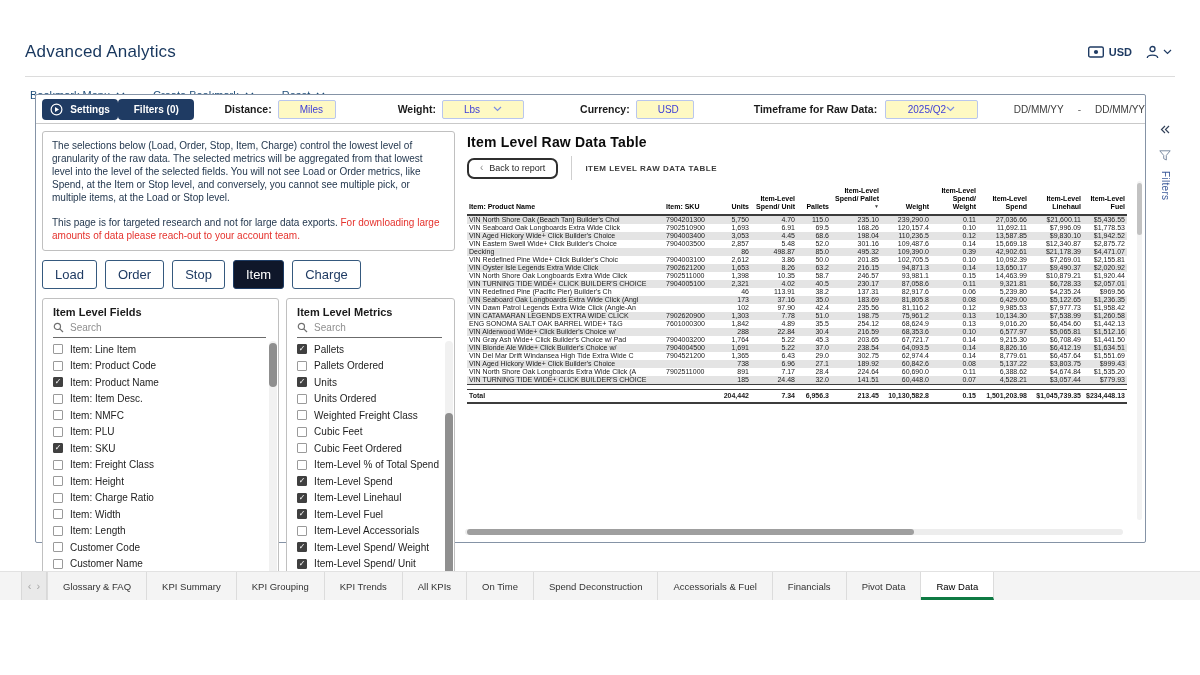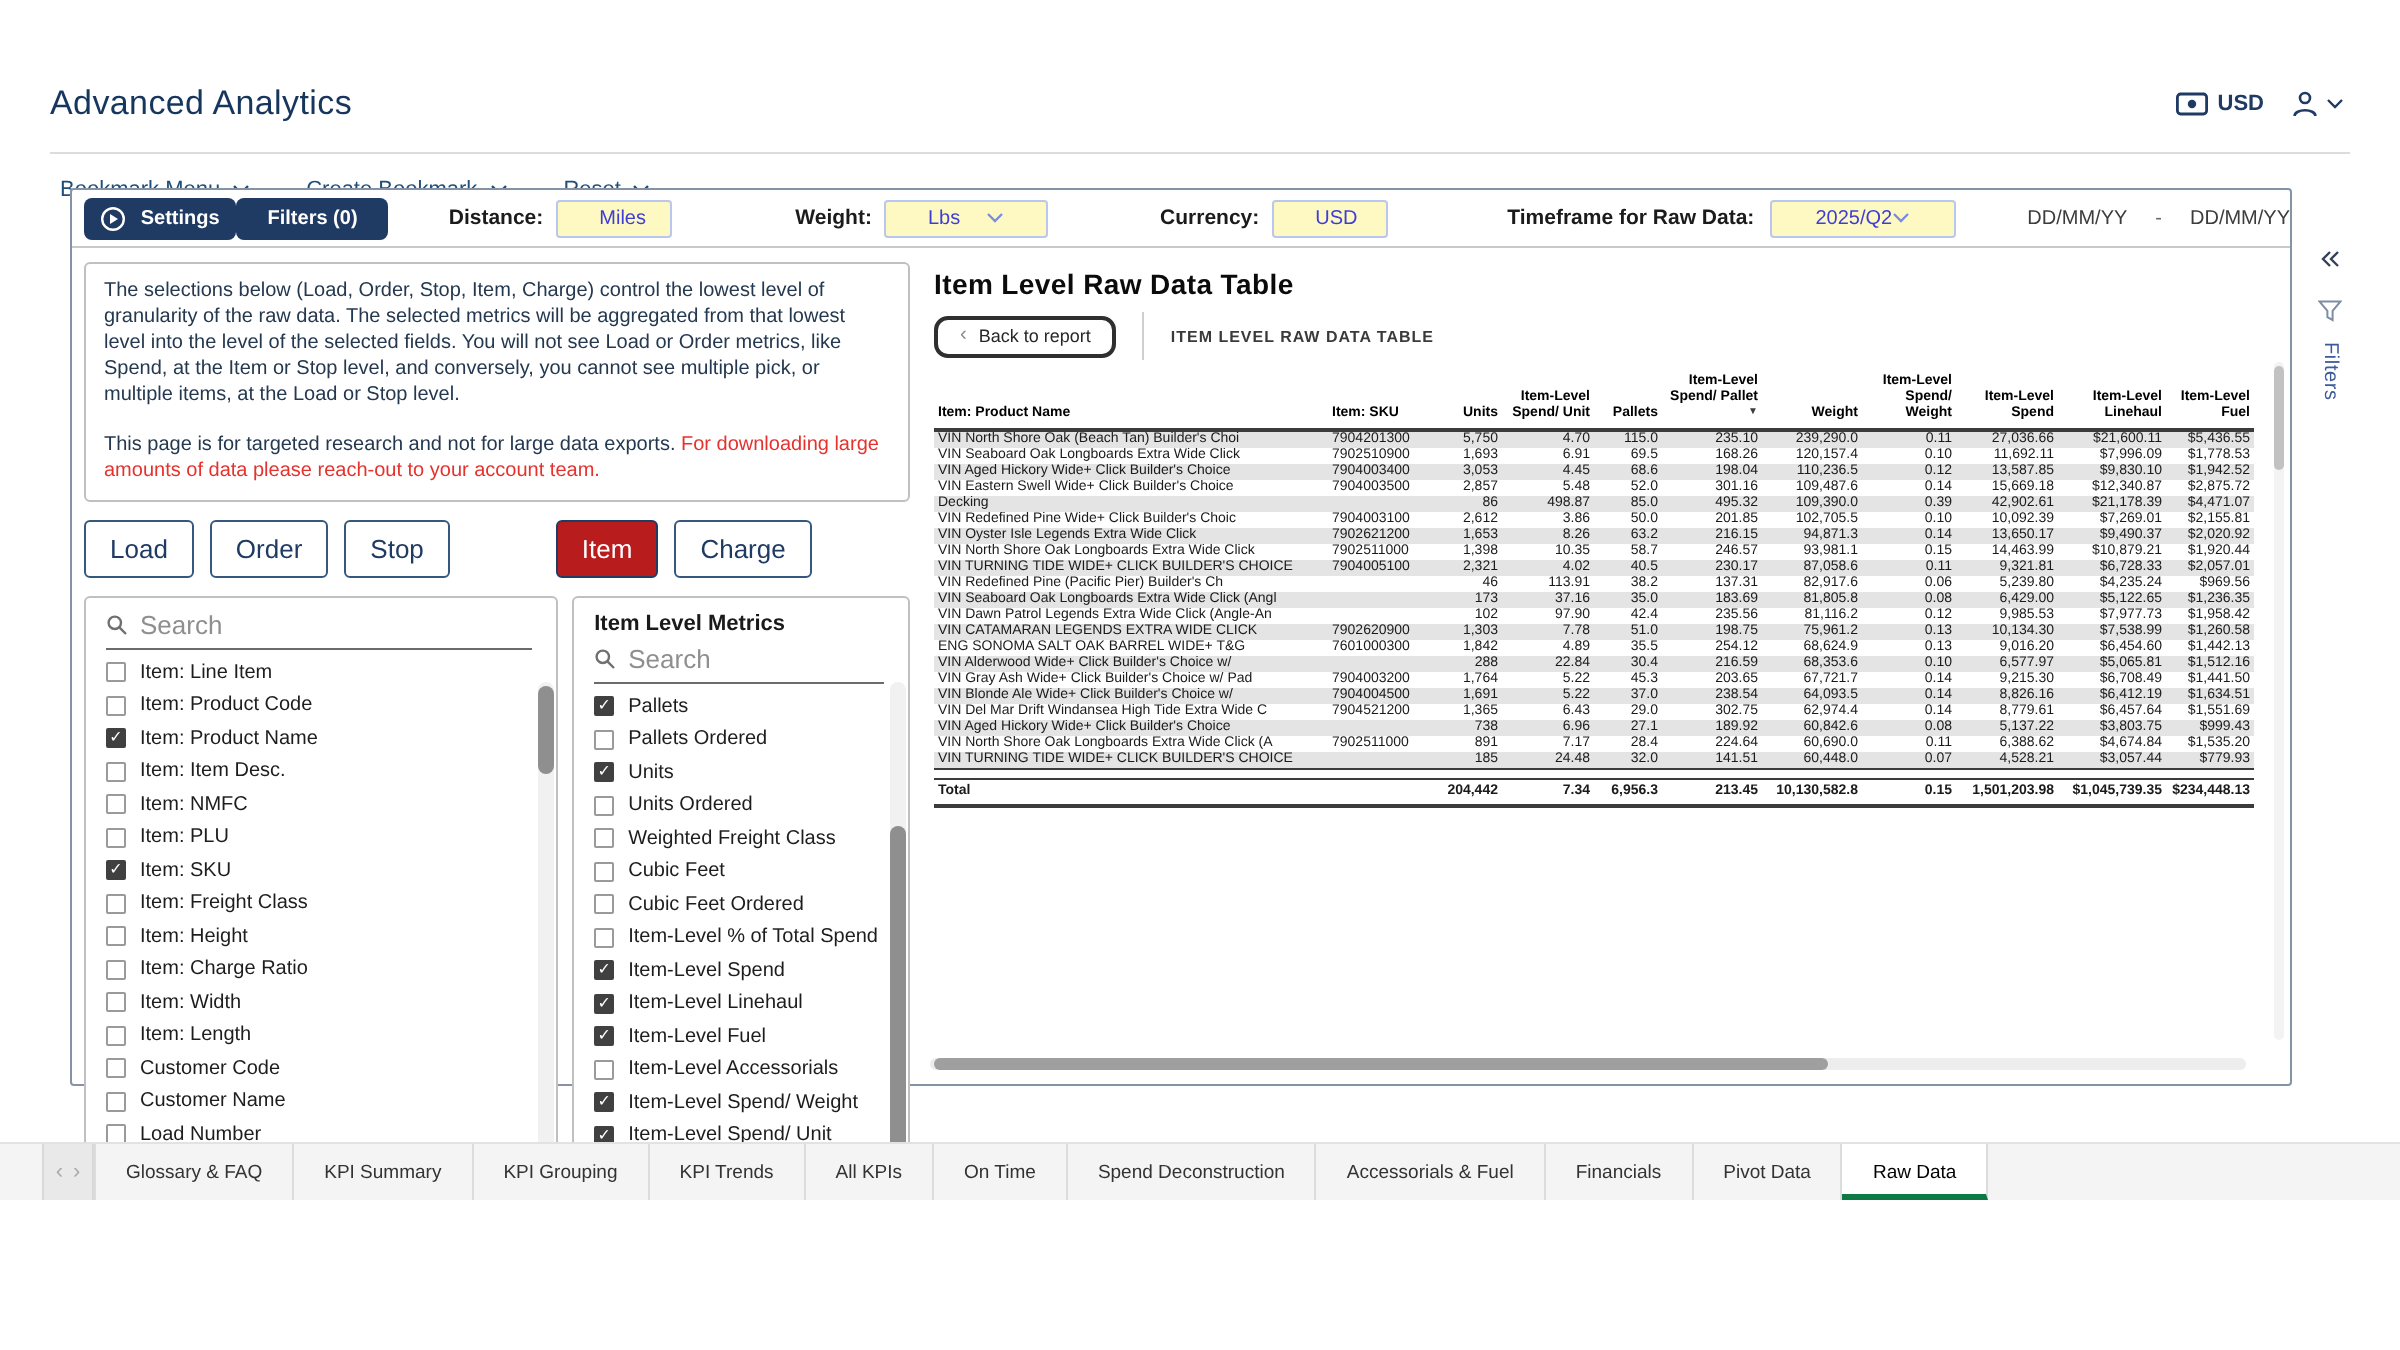--- a/index.html
+++ b/index.html
@@ -33,29 +33,29 @@
 
   .content { position:relative; display:flex; height:418px; }
   .left-col { width:425px; flex:none; padding:7px 6px 6px 6px; }
 
   .info-box { border:1px solid #c0c0c0; border-radius:3px; padding:7px 9px 8px; font-size:10px; line-height:13px; color:#24384f; }
   .info-box p + p { margin-top:12px; }
   .red { color:#e5322d; }
 
   .level-buttons { display:flex; gap:8px; margin-top:9px; }
   .level-btn { height:29px; min-width:46px; padding:0 12px; border:1px solid #35597e; border-radius:3px; background:#fff; color:#1f3b63; font-size:13px; display:flex; align-items:center; justify-content:center; cursor:pointer; }
-  .level-btn.active { background:#b91c1c; border-color:#1e3c64; color:#fff;margin-left:45px; }
+  .level-btn.active { background:#0f172a; border-color:#1e3c64; color:#fff; }
 
   .lists { display:flex; gap:7px; margin-top:9px; height:288px; }
   .list-panel { position:relative; border:1px solid #c0c0c0; border-radius:3px; padding:5px 0 0 10px; overflow:hidden; background:#fff; }
   .list-panel.fields { width:243px; }
   .list-panel.metrics { width:173px; }
   .lp-title { font-size:11px; font-weight:700; color:#1a1a1a; padding:2px 0 3px; }
   .search-row { display:flex; align-items:center; gap:6px; padding:1px 0 4px; border-bottom:1px solid #6b6b6b; margin-right:12px; cursor:text; }
-  .search-row .ph { font-size:13px; color:#8f8f8f; }
+  .search-row .ph { font-size:10px; color:#8f8f8f; }
   .lp-items { padding-top:3px; }
   .chk-row { display:flex; align-items:center; gap:7px; height:16.5px; cursor:pointer; }
   .chk { width:10px; height:10px; border:1px solid #9a9a9a; border-radius:1px; background:#fff; flex:none; display:flex; align-items:center; justify-content:center; font-size:8px; line-height:8px; color:#fff; }
   .chk.checked { background:#404040; border-color:#404040; }
   .chk-label { font-size:10px; color:#1d1d1d; white-space:nowrap; }
   .vscroll { position:absolute; right:1px; top:42px; bottom:2px; width:8px; background:#f1f1f1; border-radius:4px; }
   .vthumb { position:absolute; left:0; width:8px; background:#8f8f8f; border-radius:4px; }
 
   
   .right-col { position:relative; flex:1; padding:10px 0 0 6px; }
@@ -204,20 +204,21 @@
         <div class="level-buttons" id="level-buttons">
             <div class="level-btn">Load</div>
             <div class="level-btn">Order</div>
             <div class="level-btn">Stop</div>
             <div class="level-btn active">Item</div>
             <div class="level-btn">Charge</div>
           </div>
 
         <div class="lists">
           <div class="list-panel fields">
+            <div class="lp-title">Item Level Fields</div>
             <div class="search-row">
               <svg width="11" height="11" viewBox="0 0 11 11">
                   <circle cx="4.4" cy="4.4" r="3.1" fill="none" stroke="#707070" stroke-width="1.2"></circle>
                   <line x1="6.8" y1="6.8" x2="10" y2="10" stroke="#707070" stroke-width="1.2"></line>
                 </svg>
               <span class="ph">Search</span>
             </div>
             <div class="lp-items" id="fields-items">
                 <div class="chk-row">
                   <span class="chk"></span>

